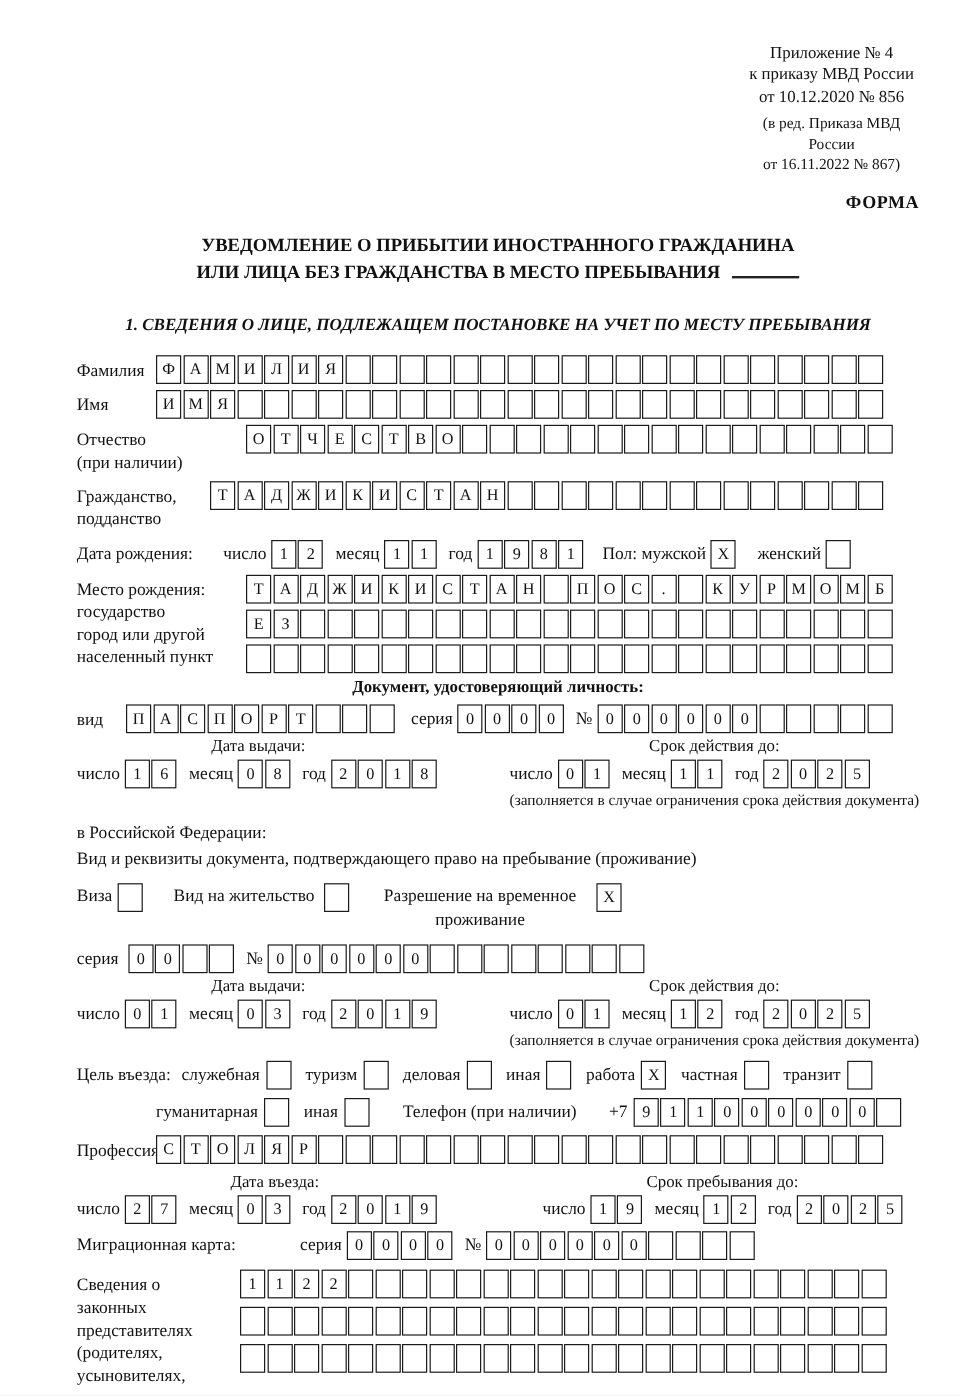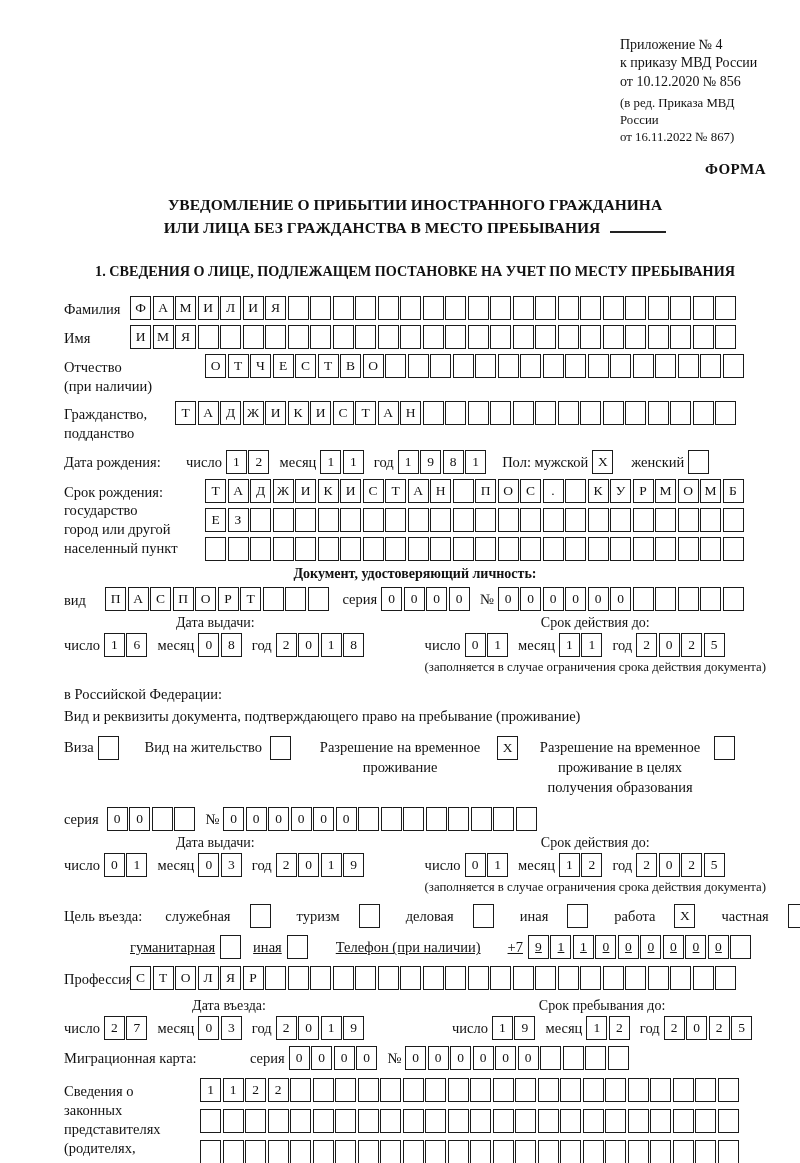--- a/index.html
+++ b/index.html
@@ -5,28 +5,28 @@
   * { margin:0; padding:0; box-sizing:content-box; }
   html,body { background:#e8e8e8; }
   .page {
     width:800px; height:1163px; background:#ffffff; margin:0 auto;
     font-family:"Liberation Serif", serif; color:#111111;
     position:relative; overflow:hidden;
   }
   .content { padding:36px 34px 0 64px; }
 
   
-  .appendix { margin-left:556px; font-size:14px; line-height:1.32; }
+  .appendix { margin-left:556px; font-size:14px; line-height:1.32;text-align:center; }
   .appendix .amend { font-size:12.8px; margin-top:4px; line-height:1.3; }
   .forma { text-align:right; font-weight:bold; font-size:15px; margin-top:16px; letter-spacing:.5px; }
 
   
   .title { text-align:center; font-weight:bold; font-size:15.5px; line-height:1.45; margin-top:16px; }
   .blank { display:inline-block; width:56px; border-bottom:2px solid #222; margin-left:10px; vertical-align:baseline; }
-  .sec-heading { font-weight:bold; font-size:14.2px; margin-top:24px; text-align:center; }
+  .sec-heading { font-weight:bold; font-size:14.2px; margin-top:24px; text-align:center;font-style:italic; }
 
   
   .frow { display:flex; align-items:flex-start; margin-top:5px; }
   .lbl { font-size:14.5px; line-height:1.3; padding-top:4px; flex-shrink:0; }
   .lbl-w66  { width:66px; }
   .lbl-w111 { width:111px; }
   .lbl-w141 { width:141px; }
   .lbl-w41  { width:41px; }
 
   
@@ -249,21 +249,21 @@
           <span class="cell">X</span>
         </span>
       <span class="dlbl" style="margin-left:18px;">женский</span>
       <span class="cells">
           <span class="cell"></span>
         </span>
     </div>
 
     <div class="frow">
       <span class="lbl lbl-w141">
-        <span>Срок рождения:</span><br>
+        <span>Место рождения:</span><br>
         <span>государство</span><br>
         <span>город или другой</span><br>
         <span>населенный пункт</span>
       </span>
       <span class="cellcol">
         <span class="cells">
             <span class="cell">Т</span>
             <span class="cell">А</span>
             <span class="cell">Д</span>
             <span class="cell">Ж</span>
@@ -447,26 +447,20 @@
         <span class="cells">
             <span class="cell"></span>
           </span>
       </span>
       <span class="opt" style="margin-left:20px;">
         <span class="olbl center" style="width:178px;">Разрешение на временное проживание</span>
         <span class="cells">
             <span class="cell">X</span>
           </span>
       </span>
-      <span class="opt" style="margin-left:16px;">
-        <span class="olbl center" style="width:172px;">Разрешение на временное проживание в целях получения образования</span>
-        <span class="cells">
-            <span class="cell"></span>
-          </span>
-      </span>
     </div>
 
     <div class="frow" style="margin-top:10px;">
       <span class="inlbl">серия</span>
       <span class="cells" style="margin-left:8px;">
           <span class="cell">0</span>
           <span class="cell">0</span>
           <span class="cell"></span>
           <span class="cell"></span>
         </span>
@@ -530,21 +524,21 @@
               <span class="cell">2</span>
               <span class="cell">0</span>
               <span class="cell">2</span>
               <span class="cell">5</span>
             </span>
         </div>
         <div class="dp-note">(заполняется в случае ограничения срока действия документа)</div>
       </div>
     </div>
 
-    <div class="frow" style="margin-top:9px;gap:14px;">
+    <div class="frow" style="margin-top:9px;">
       <span class="p-lbl first">Цель въезда:</span>
       <span class="p-lbl first" style="margin-left:4px;">служебная</span>
       <span class="cells">
           <span class="cell"></span>
         </span>
       <span class="p-lbl">туризм</span>
       <span class="cells">
           <span class="cell"></span>
         </span>
       <span class="p-lbl">деловая</span>
@@ -562,21 +556,21 @@
       <span class="p-lbl">частная</span>
       <span class="cells">
           <span class="cell"></span>
         </span>
       <span class="p-lbl">транзит</span>
       <span class="cells">
           <span class="cell"></span>
         </span>
     </div>
 
-    <div class="frow" style="margin-top:7px;text-decoration:underline;">
+    <div class="frow" style="margin-top:7px;">
       <span class="p-lbl first" style="margin-left:66px;">гуманитарная</span>
       <span class="cells">
           <span class="cell"></span>
         </span>
       <span class="p-lbl">иная</span>
       <span class="cells">
           <span class="cell"></span>
         </span>
       <span class="p-lbl" style="margin-left:28px;">Телефон (при наличии)</span>
       <span class="p-lbl" style="margin-left:22px;">+7</span>

